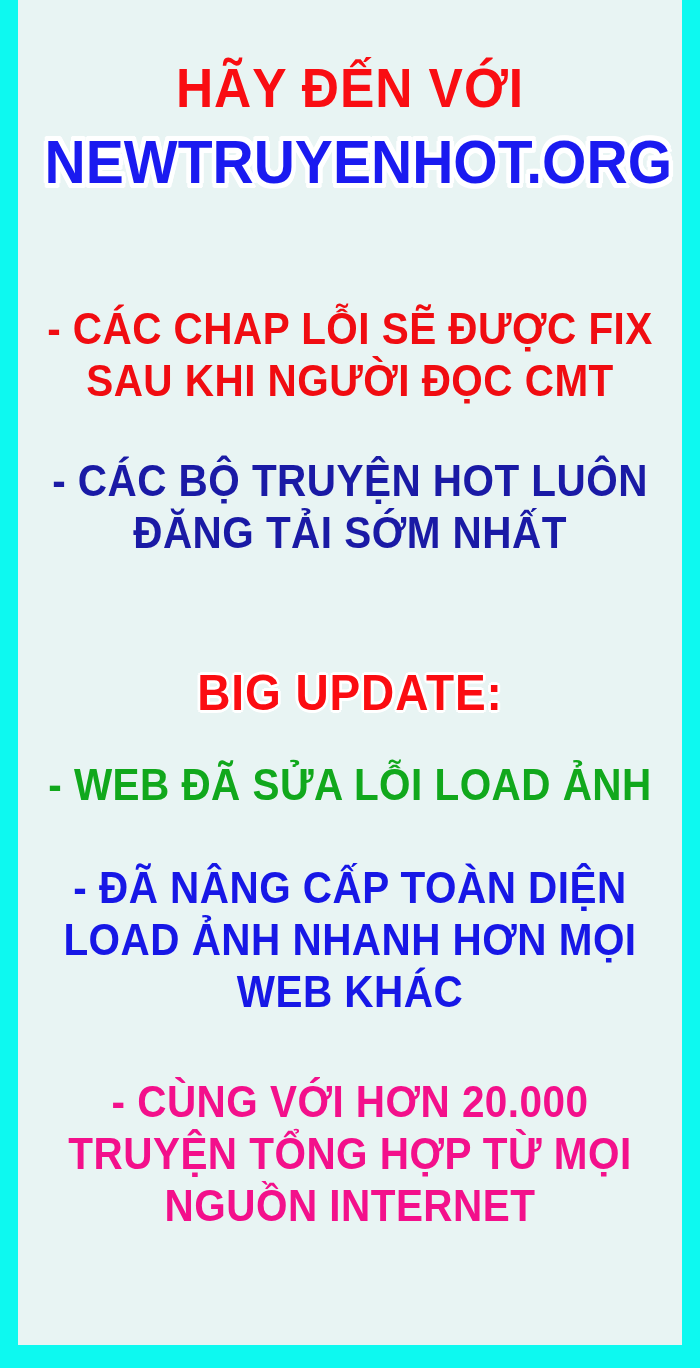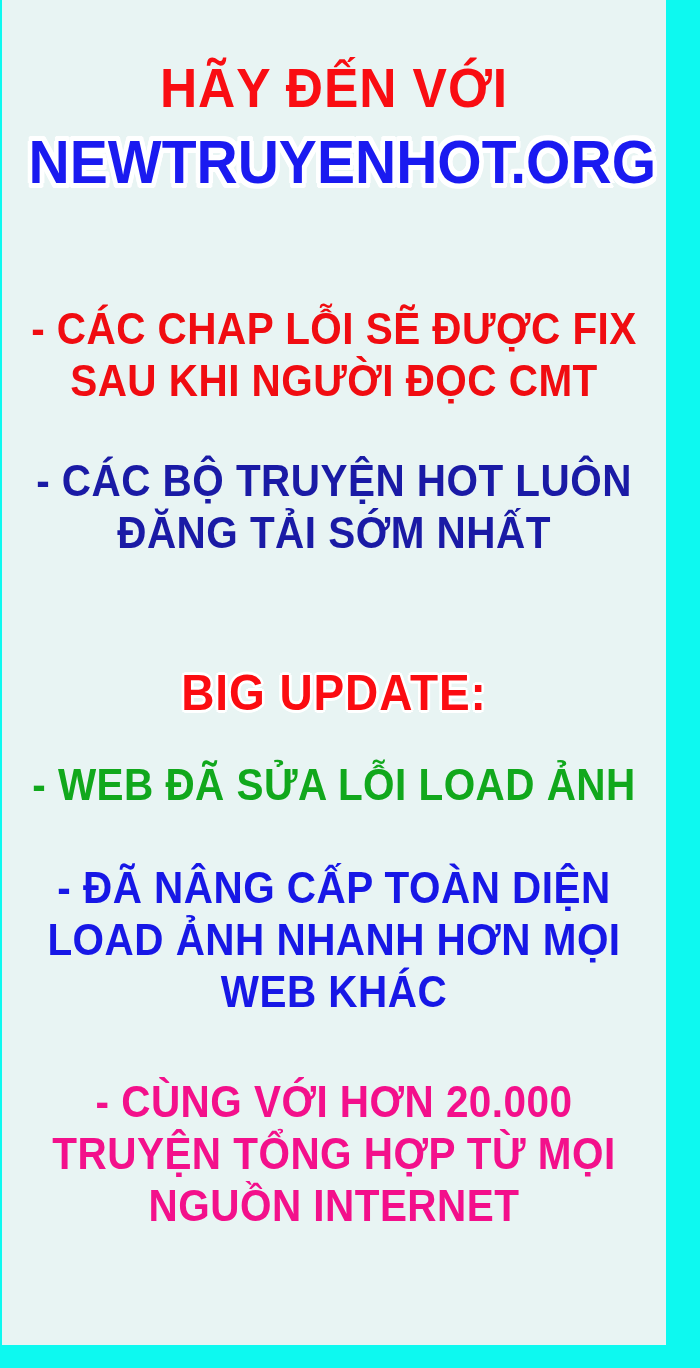--- a/index.html
+++ b/index.html
@@ -18,21 +18,21 @@
     position: relative;
     width: 700px;
     height: 1368px;
     background: #0DF9F0;           
     box-sizing: border-box;
   }
 
   
   .panel {
     position: absolute;
-    left: 2px;
+    left: 18px;
     top: 0px;
     width: 664px;
     height: 1345px;
     background: #E8F4F3;
     box-sizing: border-box;
     padding: 0;
     text-align: center;
     overflow: hidden;
   }
 

